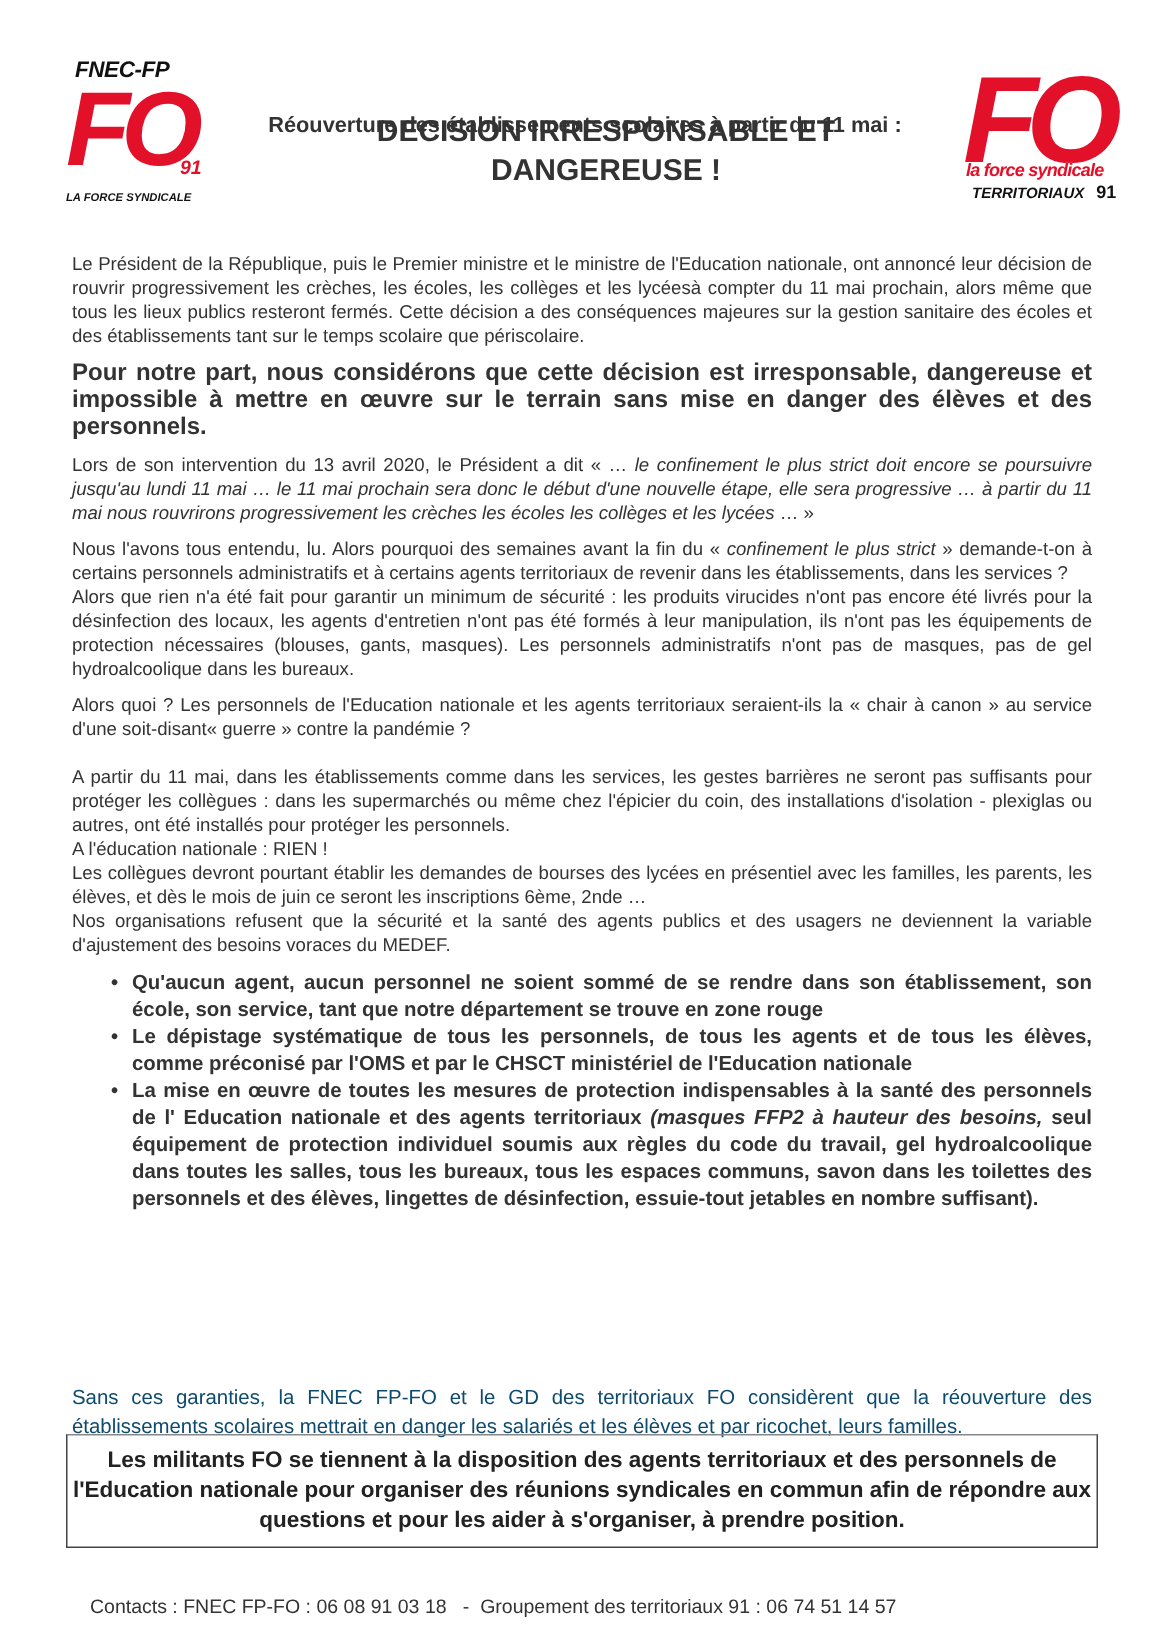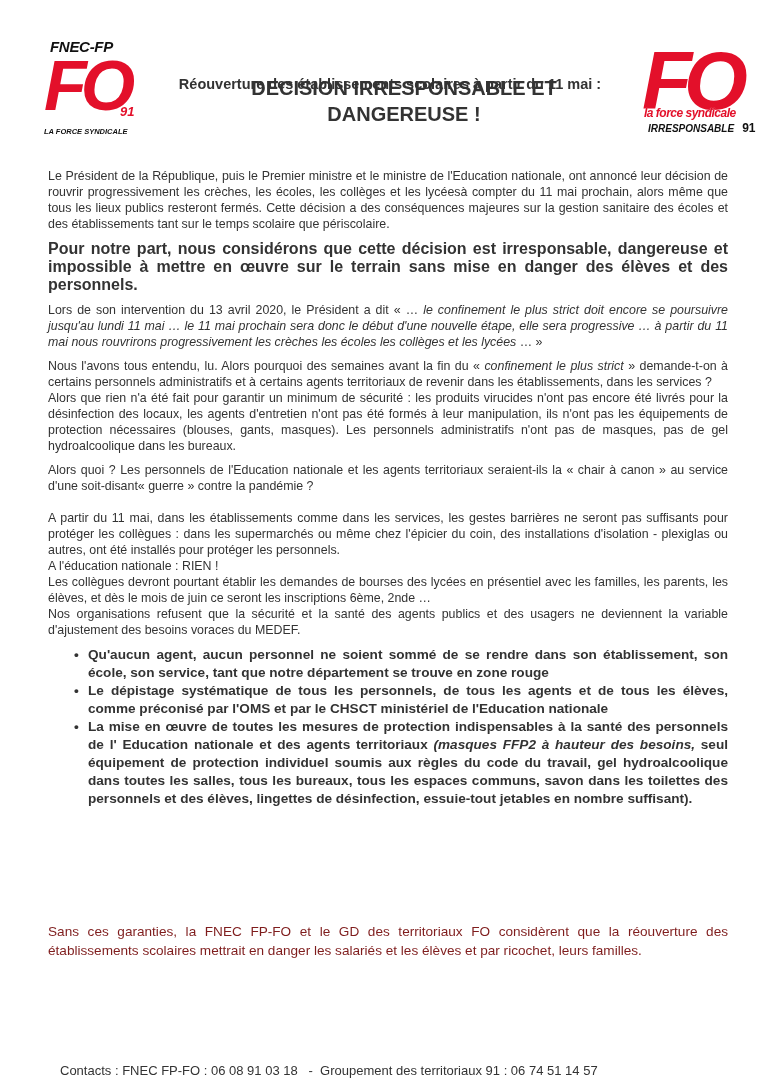--- a/index.html
+++ b/index.html
@@ -26,21 +26,21 @@
   .content { position: absolute; left: 48px; top: 168px; width: 680px; font-family: "Liberation Sans", sans-serif; font-size: 12.4px; line-height: 16px; color: #333; }
   .content p { margin: 0; text-align: justify; }
   .gap { height: 8px; }
   .lead { font-weight: bold; font-size: 16px; line-height: 18px; color: #333; }
   .demand { font-size: 13.6px; line-height: 18px; }
   .bullets { margin: 0; padding: 0; list-style: none; }
   .bullets li { position: relative; padding-left: 40px; font-weight: bold; font-size: 13.6px; line-height: 18px; text-align: justify; }
   .bullets li .dot { position: absolute; left: 26px; top: 0; }
   .it { font-style: italic; }
 
-  .closing { position: absolute; left: 48px; top: 908px; width: 680px; font-family: "Liberation Sans", sans-serif; font-size: 13.6px; line-height: 19px; text-align: justify; color: #7f1d1d; }
+  .closing { position: absolute; left: 48px; top: 908px; width: 680px; font-family: "Liberation Sans", sans-serif; font-size: 13.6px; line-height: 19px; text-align: justify; color: #0c4a6e; }
 
   .callout { position: absolute; left: 44px; top: 956px; width: 688px; height: 76px; border: 1.5px solid #444; border-top-color: #888; box-sizing: border-box; font-family: "Liberation Sans", sans-serif; font-weight: bold; font-size: 15px; line-height: 20px; text-align: center; color: #222; padding-top: 7px; }
 
   .contacts { position: absolute; left: 60px; top: 1063px; width: 660px; font-family: "Liberation Sans", sans-serif; font-size: 13px; color: #333; white-space: pre; }
 </style>
 </head>
 <body>
 
 <div class="page">
 
@@ -53,21 +53,21 @@
 
   <div class="header-sub">Réouverture des établissements scolaires à partir du 11 mai :</div>
   <div class="header-title">
     <div>DECISION IRRESPONSABLE ET</div>
     <div>DANGEREUSE !</div>
   </div>
 
   <div class="logo-right">
     <span class="fo">FO</span>
     <span class="tag">la force syndicale</span>
-    <span class="terr"><span>IRRESPONSABLE</span><span class="n">91</span></span>
+    <span class="terr"><span>TERRITORIAUX</span><span class="n">91</span></span>
   </div>
 
   <div class="content">
     <p>Le Président de la République, puis le Premier ministre et le ministre de l'Education nationale, ont annoncé leur décision de rouvrir progressivement les crèches, les écoles, les collèges et les lycéesà compter du 11 mai prochain, alors même que tous les lieux publics resteront fermés. Cette décision a des conséquences majeures sur la gestion sanitaire des écoles et des établissements tant sur le temps scolaire que périscolaire.</p>
     <div class="gap"></div>
     <p class="lead">Pour notre part, nous considérons que cette décision est irresponsable, dangereuse et impossible à mettre en œuvre sur le terrain sans mise en danger des élèves et des personnels.</p>
     <div class="gap"></div>
     <p><span>Lors de son intervention du 13 avril 2020, le Président a dit « … </span><span class="it">le confinement le plus strict doit encore se poursuivre jusqu'au lundi 11 mai … le 11 mai prochain sera donc le début d'une nouvelle étape, elle sera progressive … à partir du 11 mai nous rouvrirons progressivement les crèches les écoles les collèges et les lycées</span><span> … »</span></p>
     <div class="gap"></div>
     <p><span>Nous l'avons tous entendu, lu. Alors pourquoi des semaines avant la fin du « </span><span class="it">confinement le plus strict</span><span> » demande-t-on à certains personnels administratifs et à certains agents territoriaux de revenir dans les établissements, dans les services ?</span></p>
@@ -83,15 +83,16 @@
     <div class="gap"></div>
     <ul class="bullets">
       <li><span class="dot">•</span><span>Qu'aucun agent, aucun personnel ne soient sommé de se rendre dans son établissement, son école, son service, tant que notre département se trouve en zone rouge</span></li>
       <li><span class="dot">•</span><span>Le dépistage systématique de tous les personnels, de tous les agents et de tous les élèves, comme préconisé par l'OMS et par le CHSCT ministériel de l'Education nationale</span></li>
       <li><span class="dot">•</span><span>La mise en œuvre de toutes les mesures de protection indispensables à la santé des personnels de l' Education nationale et des agents territoriaux </span><span class="it">(masques FFP2 à hauteur des besoins,</span><span> seul équipement de protection individuel soumis aux règles du code du travail, gel hydroalcoolique dans toutes les salles, tous les bureaux, tous les espaces communs, savon dans les toilettes des personnels et des élèves, lingettes de désinfection, essuie-tout jetables en nombre suffisant).</span></li>
     </ul>
   </div>
 
   <p class="closing">Sans ces garanties, la FNEC FP-FO et le GD des territoriaux FO considèrent que la réouverture des établissements scolaires mettrait en danger les salariés et les élèves et par ricochet, leurs familles.</p>
 
+  <div class="callout">Les militants FO se tiennent à la disposition des agents territoriaux et des personnels de l'Education nationale pour organiser des réunions syndicales en commun afin de répondre aux questions et pour les aider à s'organiser, à prendre position.</div>
 
   <div class="contacts">Contacts : FNEC FP-FO : 06 08 91 03 18   -  Groupement des territoriaux 91 : 06 74 51 14 57</div>
 </div>
 
 </body></html>

